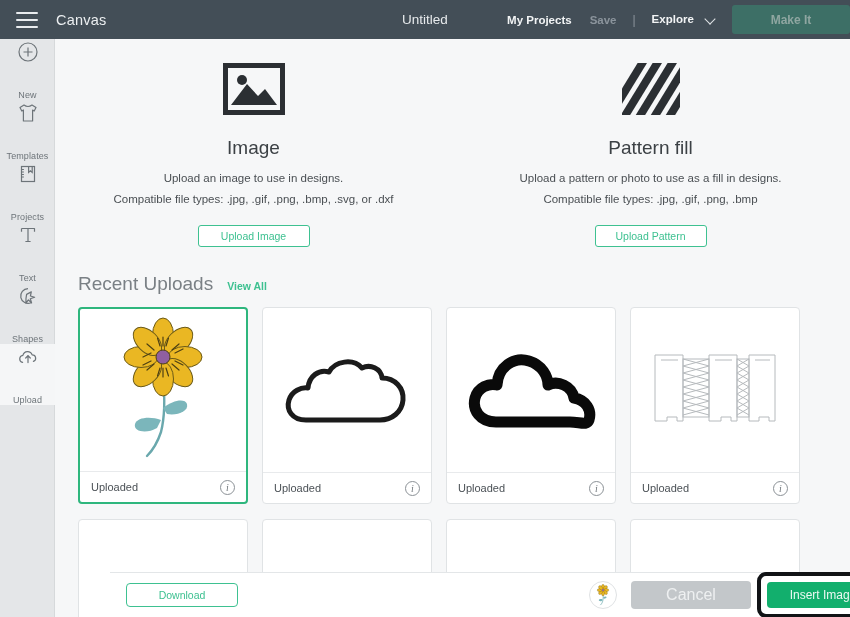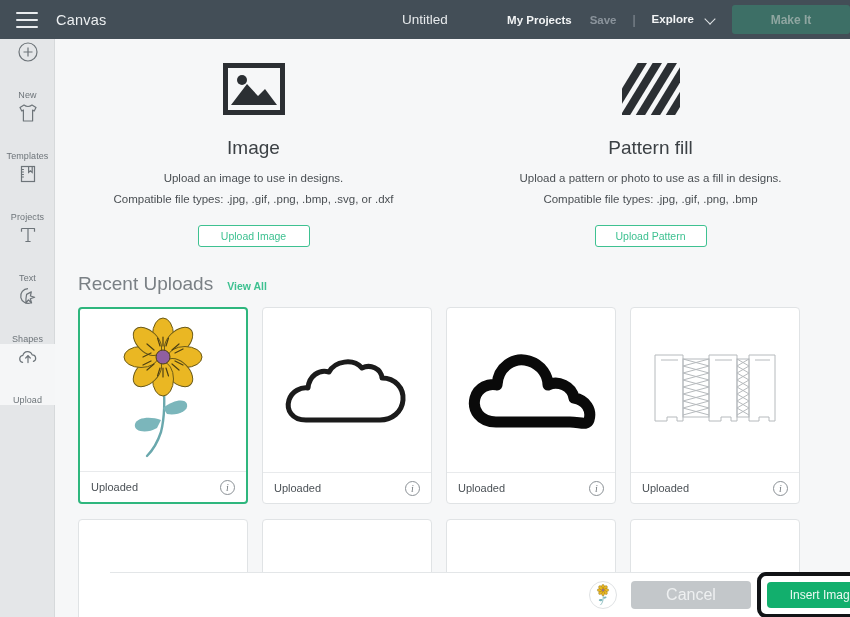--- a/index.html
+++ b/index.html
@@ -380,20 +380,21 @@
         </div>
       <div class="card">
           <div class="card-thumb"></div>
         </div>
       <div class="card">
           <div class="card-thumb"></div>
         </div>
     </div>
 
     <div class="bottombar">
+      <button class="download-btn">Download</button>
       <div class="bottom-right">
         <div class="sel-thumb">
           <svg width="22" height="22" viewBox="0 0 108 148">
             <path d="M54 62 C56 82 56 100 52 116 C48 128 44 134 38 140" fill="none" stroke="#6aa8ad" stroke-width="5" stroke-linecap="round"></path>
             <path d="M54 92 C64 84 76 82 78 88 C80 95 68 100 58 98 Z" fill="#7bb6bb"></path>
             <path d="M52 104 C42 100 28 101 26 108 C24 116 38 118 48 112 Z" fill="#7bb6bb"></path>
             <g fill="#eab723" stroke="#6b5a17" stroke-width="2">
               <ellipse cx="54" cy="19" rx="10.5" ry="17"></ellipse>
               <ellipse cx="54" cy="19" rx="10.5" ry="17" transform="rotate(45 54 41)"></ellipse>
               <ellipse cx="54" cy="19" rx="10.5" ry="17" transform="rotate(90 54 41)"></ellipse>

